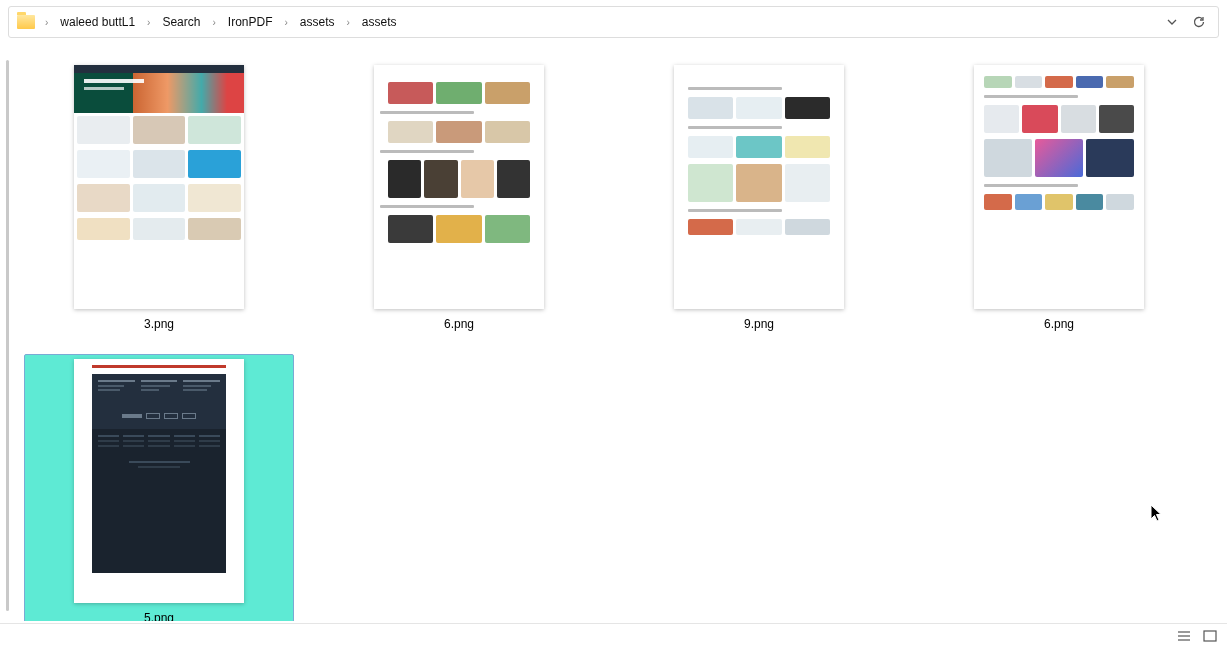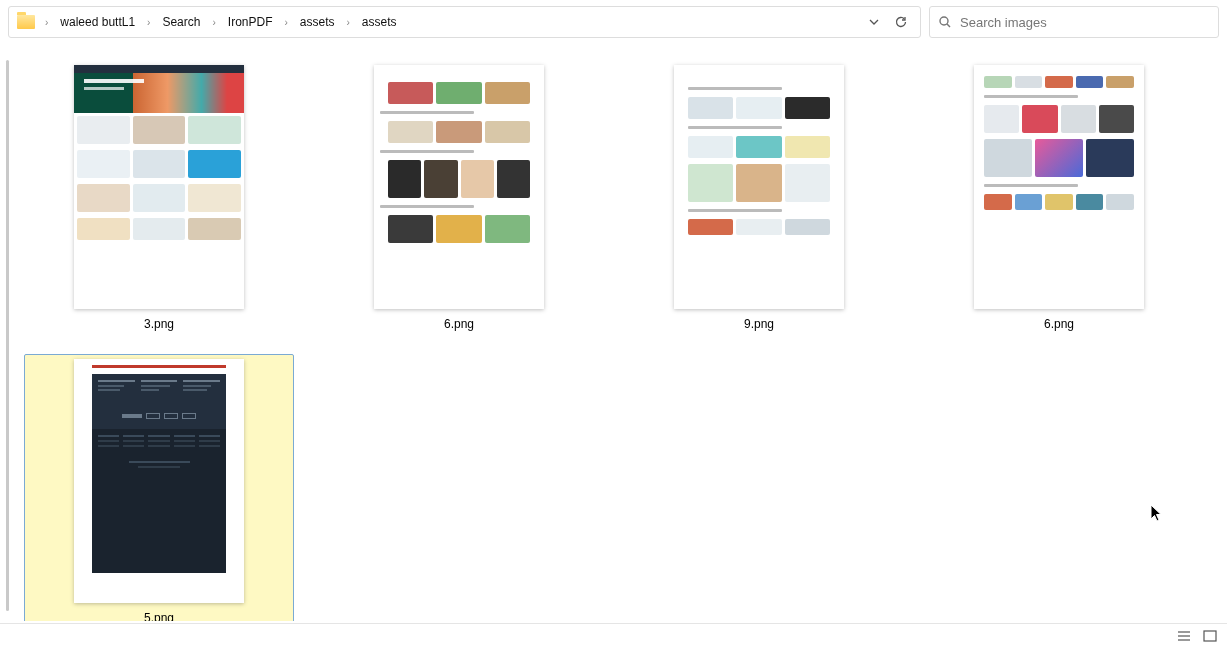--- a/index.html
+++ b/index.html
@@ -120,21 +120,21 @@
   display: flex;
   flex-direction: column;
   align-items: center;
   padding: 4px;
   border: 1px solid transparent;
   border-radius: 2px;
   cursor: pointer;
 }
 .item.selected {
   border: 1px solid #7aaad4;
-  background: #fef9c3;
+  background: #5eead4;
 }
 .thumb {
   width: 170px;
   height: 244px;
   background: #fff;
   box-shadow: 0 1px 4px rgba(0,0,0,.25);
   display: flex;
   flex-direction: column;
   overflow: hidden;
   position: relative;
@@ -201,29 +201,20 @@
             <path d="M2 4 L6 8 L10 4" fill="none" stroke="#555" stroke-width="1.3"></path>
           </svg>
       </span>
       <span>
         <svg width="14" height="14" viewBox="0 0 14 14">
             <path d="M11.5 7a4.5 4.5 0 1 1-1.3-3.2" fill="none" stroke="#555" stroke-width="1.3"></path>
             <path d="M11 2v3h-3" fill="none" stroke="#555" stroke-width="1.3"></path>
           </svg>
       </span>
     </div>
-  </div>
-  <div class="search-box">
-    <span>
-      <svg width="14" height="14" viewBox="0 0 14 14">
-          <circle cx="6" cy="6" r="4" fill="none" stroke="#767676" stroke-width="1.4"></circle>
-          <line x1="9" y1="9" x2="12" y2="12" stroke="#767676" stroke-width="1.4"></line>
-        </svg>
-    </span>
-    <input class="search-input" placeholder="Search images" style="">
   </div>
 </div>
 
 <div class="content-wrap">
   <div class="gutter">
     <div class="gutter-line"></div>
   </div>
   <div class="grid-area">
     <div class="grid">
 

